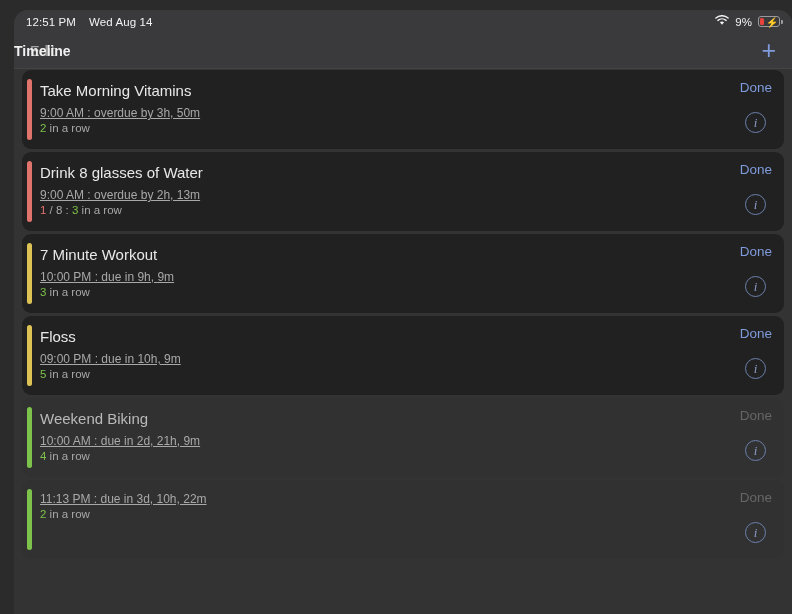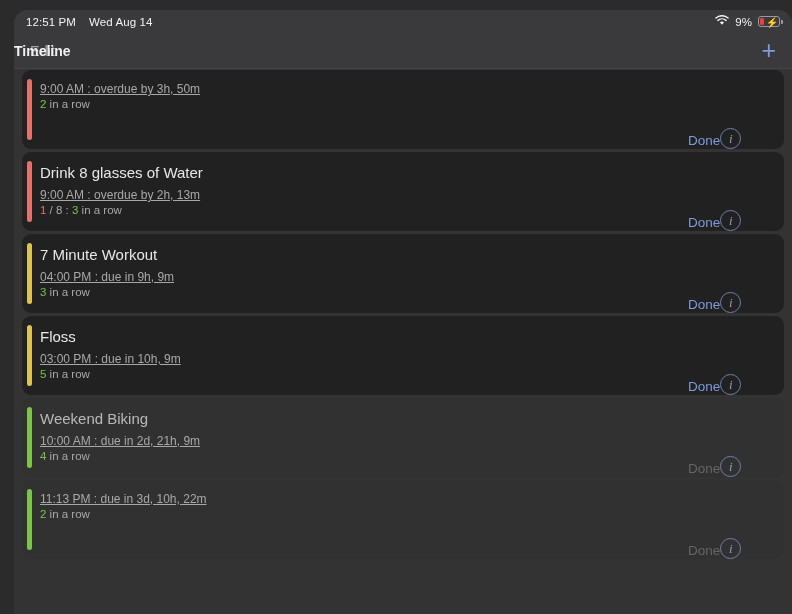--- a/index.html
+++ b/index.html
@@ -176,21 +176,21 @@
     white-space: nowrap;
   }
   .streak-num { color: #7dc24b; }
   .count-num { color: #e0736b; }
 
   .task-actions {
     width: 96px;
     padding-right: 12px;
     padding-top: 10px;
     display: flex;
-    flex-direction: row;
+    flex-direction: column;
     align-items: flex-end;
     justify-content: flex-start;
     box-sizing: border-box;
   }
   .done-btn {
     font-size: 13.5px;
     color: #7f9bdc;
     cursor: pointer;
     line-height: 16px;
   }
@@ -249,20 +249,21 @@
   <div class="nav-bar">
     <span class="nav-edit">Edit</span>
     <span class="nav-title">Timeline</span>
     <span class="nav-plus">+</span>
   </div>
 
   <div class="timeline-list" id="task-list">
       <div class="task-row">
         <div class="accent" style="background: rgb(224, 115, 107);"></div>
         <div class="task-text">
+          <div class="task-title">Take Morning Vitamins</div>
           <div class="task-sub">9:00 AM : overdue by 3h, 50m</div>
           <div class="task-streak"><span class="streak-num">2</span><span> in a row</span></div>
         </div>
         <div class="task-actions">
           <div class="done-btn">Done</div>
           <div class="info-icon">i</div>
         </div>
       </div>
       <div class="task-row">
         <div class="accent" style="background: rgb(224, 115, 107);"></div>
@@ -273,33 +274,33 @@
         </div>
         <div class="task-actions">
           <div class="done-btn">Done</div>
           <div class="info-icon">i</div>
         </div>
       </div>
       <div class="task-row">
         <div class="accent" style="background: rgb(221, 195, 86);"></div>
         <div class="task-text">
           <div class="task-title">7 Minute Workout</div>
-          <div class="task-sub">04:00 PM : due in 9h, 9m</div>
+          <div class="task-sub">10:00 PM : due in 9h, 9m</div>
           <div class="task-streak"><span class="streak-num">3</span><span> in a row</span></div>
         </div>
         <div class="task-actions">
           <div class="done-btn">Done</div>
           <div class="info-icon">i</div>
         </div>
       </div>
       <div class="task-row">
         <div class="accent" style="background: rgb(221, 195, 86);"></div>
         <div class="task-text">
           <div class="task-title">Floss</div>
-          <div class="task-sub">03:00 PM : due in 10h, 9m</div>
+          <div class="task-sub">09:00 PM : due in 10h, 9m</div>
           <div class="task-streak"><span class="streak-num">5</span><span> in a row</span></div>
         </div>
         <div class="task-actions">
           <div class="done-btn">Done</div>
           <div class="info-icon">i</div>
         </div>
       </div>
       <div class="task-row upcoming">
         <div class="accent" style="background: rgb(125, 194, 75);"></div>
         <div class="task-text">

